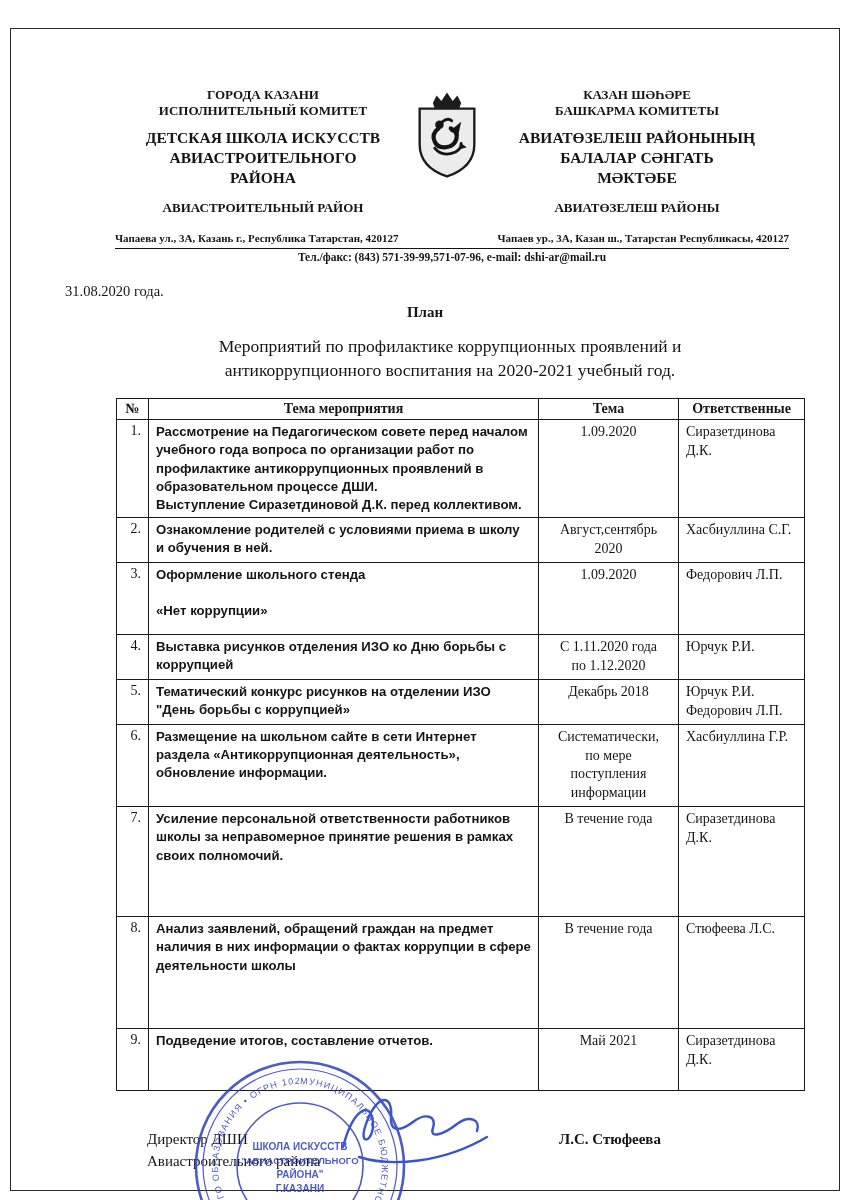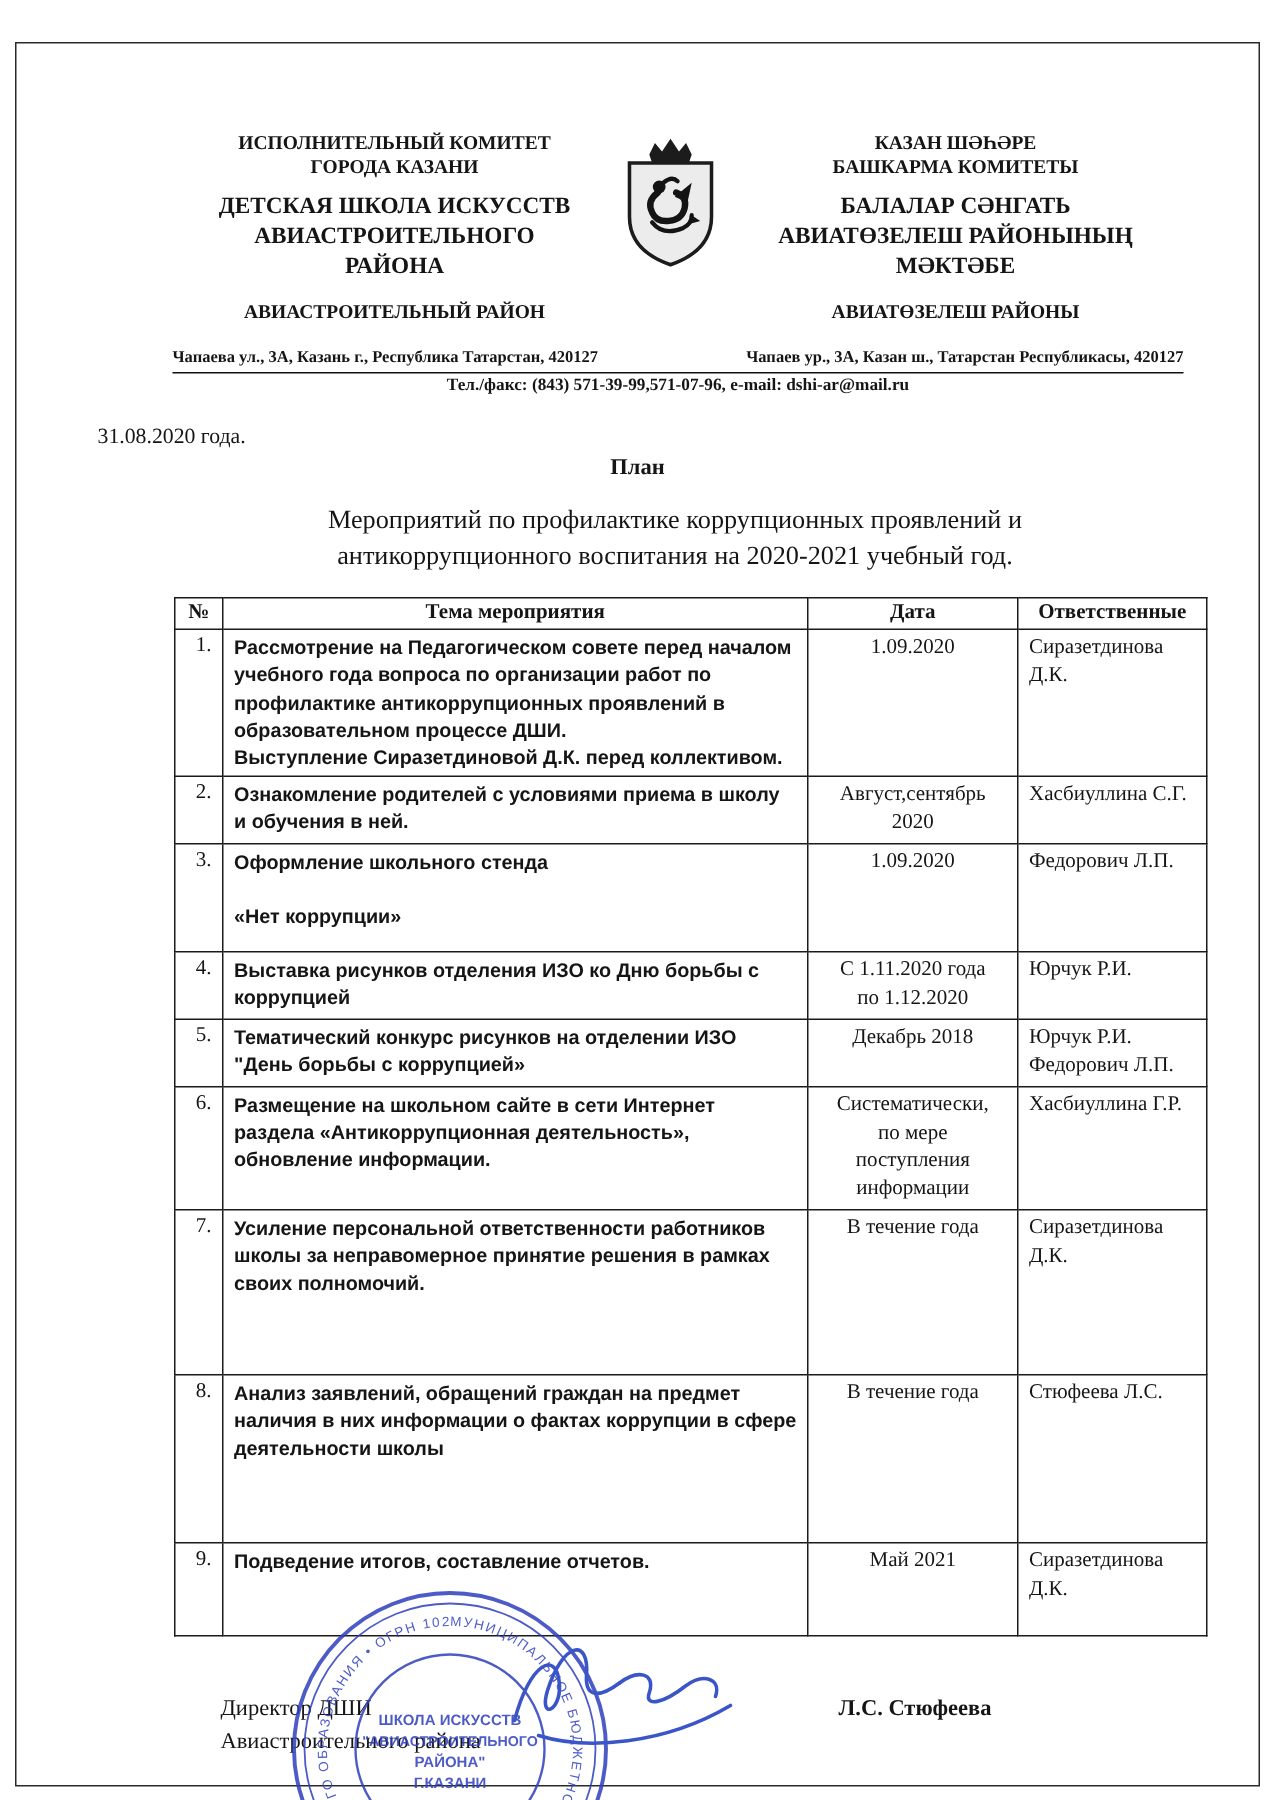--- a/index.html
+++ b/index.html
@@ -112,22 +112,22 @@
   .stamp-svg { position: absolute; left: 178px; top: -48px; z-index: 2; opacity: 0.85; }
 </style>
 </head>
 <body>
 
 <div class="page">
 
   <div class="letterhead">
     <div class="lh-col lh-left">
       <div class="lh-small">
+        <div>ГОРОДА КАЗАНИ</div>
         <div>ИСПОЛНИТЕЛЬНЫЙ КОМИТЕТ</div>
-        <div>ГОРОДА КАЗАНИ</div>
       </div>
       <div class="lh-org">
         <div>ДЕТСКАЯ ШКОЛА ИСКУССТВ</div>
         <div>АВИАСТРОИТЕЛЬНОГО</div>
         <div>РАЙОНА</div>
       </div>
       <div class="lh-district">АВИАСТРОИТЕЛЬНЫЙ РАЙОН</div>
     </div>
 
     <div class="emblem-wrap">
@@ -145,22 +145,22 @@
         <path d="M50,57 l6,4 l-7,2 z" fill="#141414"></path>
       </svg>
     </div>
 
     <div class="lh-col lh-right">
       <div class="lh-small">
         <div>КАЗАН ШӘҺӘРЕ</div>
         <div>БАШКАРМА КОМИТЕТЫ</div>
       </div>
       <div class="lh-org">
+        <div>АВИАТӨЗЕЛЕШ РАЙОНЫНЫҢ</div>
         <div>БАЛАЛАР СӘНГАТЬ</div>
-        <div>АВИАТӨЗЕЛЕШ РАЙОНЫНЫҢ</div>
         <div>МӘКТӘБЕ</div>
       </div>
       <div class="lh-district">АВИАТӨЗЕЛЕШ РАЙОНЫ</div>
     </div>
   </div>
 
   <div class="addr-row">
     <span>Чапаева ул., 3А, Казань г., Республика Татарстан, 420127</span>
     <span>Чапаев  ур., 3А, Казан ш., Татарстан Республикасы, 420127</span>
   </div>
@@ -178,21 +178,21 @@
     <colgroup>
       <col style="width:32px">
         <col style="width:390px">
         <col style="width:140px">
         <col style="width:126px">
     </colgroup>
     <tbody>
         <tr>
       <th>№</th>
       <th>Тема мероприятия</th>
-      <th>Дата</th>
+      <th>Тема</th>
       <th>Ответственные</th>
     </tr>
     <tr class="r1">
       <td class="cell-num">1.</td>
       <td class="cell-topic">Рассмотрение на Педагогическом совете перед началом учебного года вопроса по организации работ по профилактике антикоррупционных проявлений  в образовательном процессе ДШИ.
 Выступление Сиразетдиновой Д.К. перед коллективом.</td>
       <td class="cell-date">1.09.2020</td>
       <td class="cell-resp">Сиразетдинова Д.К.</td>
     </tr>
     <tr class="r2">

